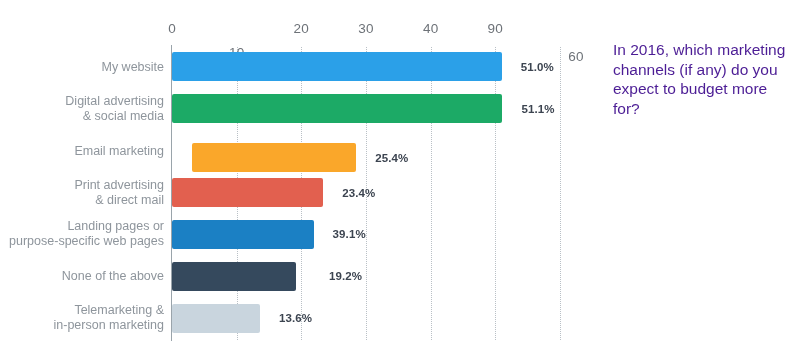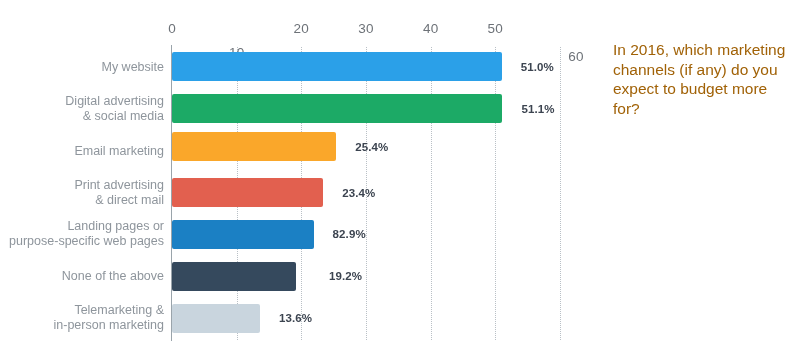--- a/index.html
+++ b/index.html
@@ -131,21 +131,21 @@
   .caption .fig-no {
     font-size: 10.5px;
     font-weight: bold;
     color: #4c555f;
     letter-spacing: 0.2px;
     margin: 0 0 12px 0;
   }
   .caption .fig-q {
     font-size: 15.5px;
     line-height: 19.5px;
-    color: #a16207;
+    color: #4c1d95;
     margin: 0;
   }
 </style>
 </head>
 <body>
 
 <div id="figure-root">
 
   <div class="chart-wrap">
 
@@ -159,43 +159,43 @@
           <div class="gridline" style="left: 258.667px;"></div>
           <div class="gridline" style="left: 323.333px;"></div>
           <div class="gridline" style="left: 388px;"></div>
         </div>
       <div id="ticks">
           <div class="tick-label" style="left: 0px;">0</div>
           <div class="tick-label" style="left: 64.6667px; margin-top: 24px;">10</div>
           <div class="tick-label" style="left: 129.333px;">20</div>
           <div class="tick-label" style="left: 194px;">30</div>
           <div class="tick-label" style="left: 258.667px;">40</div>
-          <div class="tick-label" style="left: 323.333px;">50</div>
+          <div class="tick-label" style="left: 323.333px;">90</div>
           <div class="tick-label" style="left: 404px; margin-top: 28px;">60</div>
         </div>
       <div id="rows">
           <div class="row" style="top: 5.42857px; width: 388px;">
             <div class="bar" style="width: 329.8px; background: rgb(43, 160, 232);"></div>
             <span class="bar-value" style="left: 337.8px;">51.0%</span>
           </div>
           <div class="row" style="top: 47.2857px; width: 388px;">
             <div class="bar" style="width: 330.447px; background: rgb(28, 170, 102);"></div>
             <span class="bar-value" style="left: 338.447px;">51.1%</span>
           </div>
-          <div class="row" style="top: 85px; width: 388px;">
+          <div class="row" style="top: 96px; width: 388px; margin-left: 20px;">
             <div class="bar" style="width: 164.253px; background: rgb(250, 167, 42);"></div>
             <span class="bar-value" style="left: 172.253px;">25.4%</span>
           </div>
           <div class="row" style="top: 131px; width: 388px;">
             <div class="bar" style="width: 151.32px; background: rgb(226, 96, 79);"></div>
             <span class="bar-value" style="left: 159.32px;">23.4%</span>
           </div>
           <div class="row" style="top: 172.857px; width: 388px;">
             <div class="bar" style="width: 141.62px; background: rgb(27, 128, 196);"></div>
-            <span class="bar-value" style="left: 149.62px;">82.9%</span>
+            <span class="bar-value" style="left: 149.62px;">39.1%</span>
           </div>
           <div class="row" style="top: 214.714px; width: 388px;">
             <div class="bar" style="width: 124.16px; background: rgb(53, 73, 93);"></div>
             <span class="bar-value" style="left: 146px; text-align: right;">19.2%</span>
           </div>
           <div class="row" style="top: 256.571px; width: 388px;">
             <div class="bar" style="width: 87.9467px; background: rgb(201, 213, 222);"></div>
             <span class="bar-value" style="left: 95.9467px;">13.6%</span>
           </div>
         </div>

